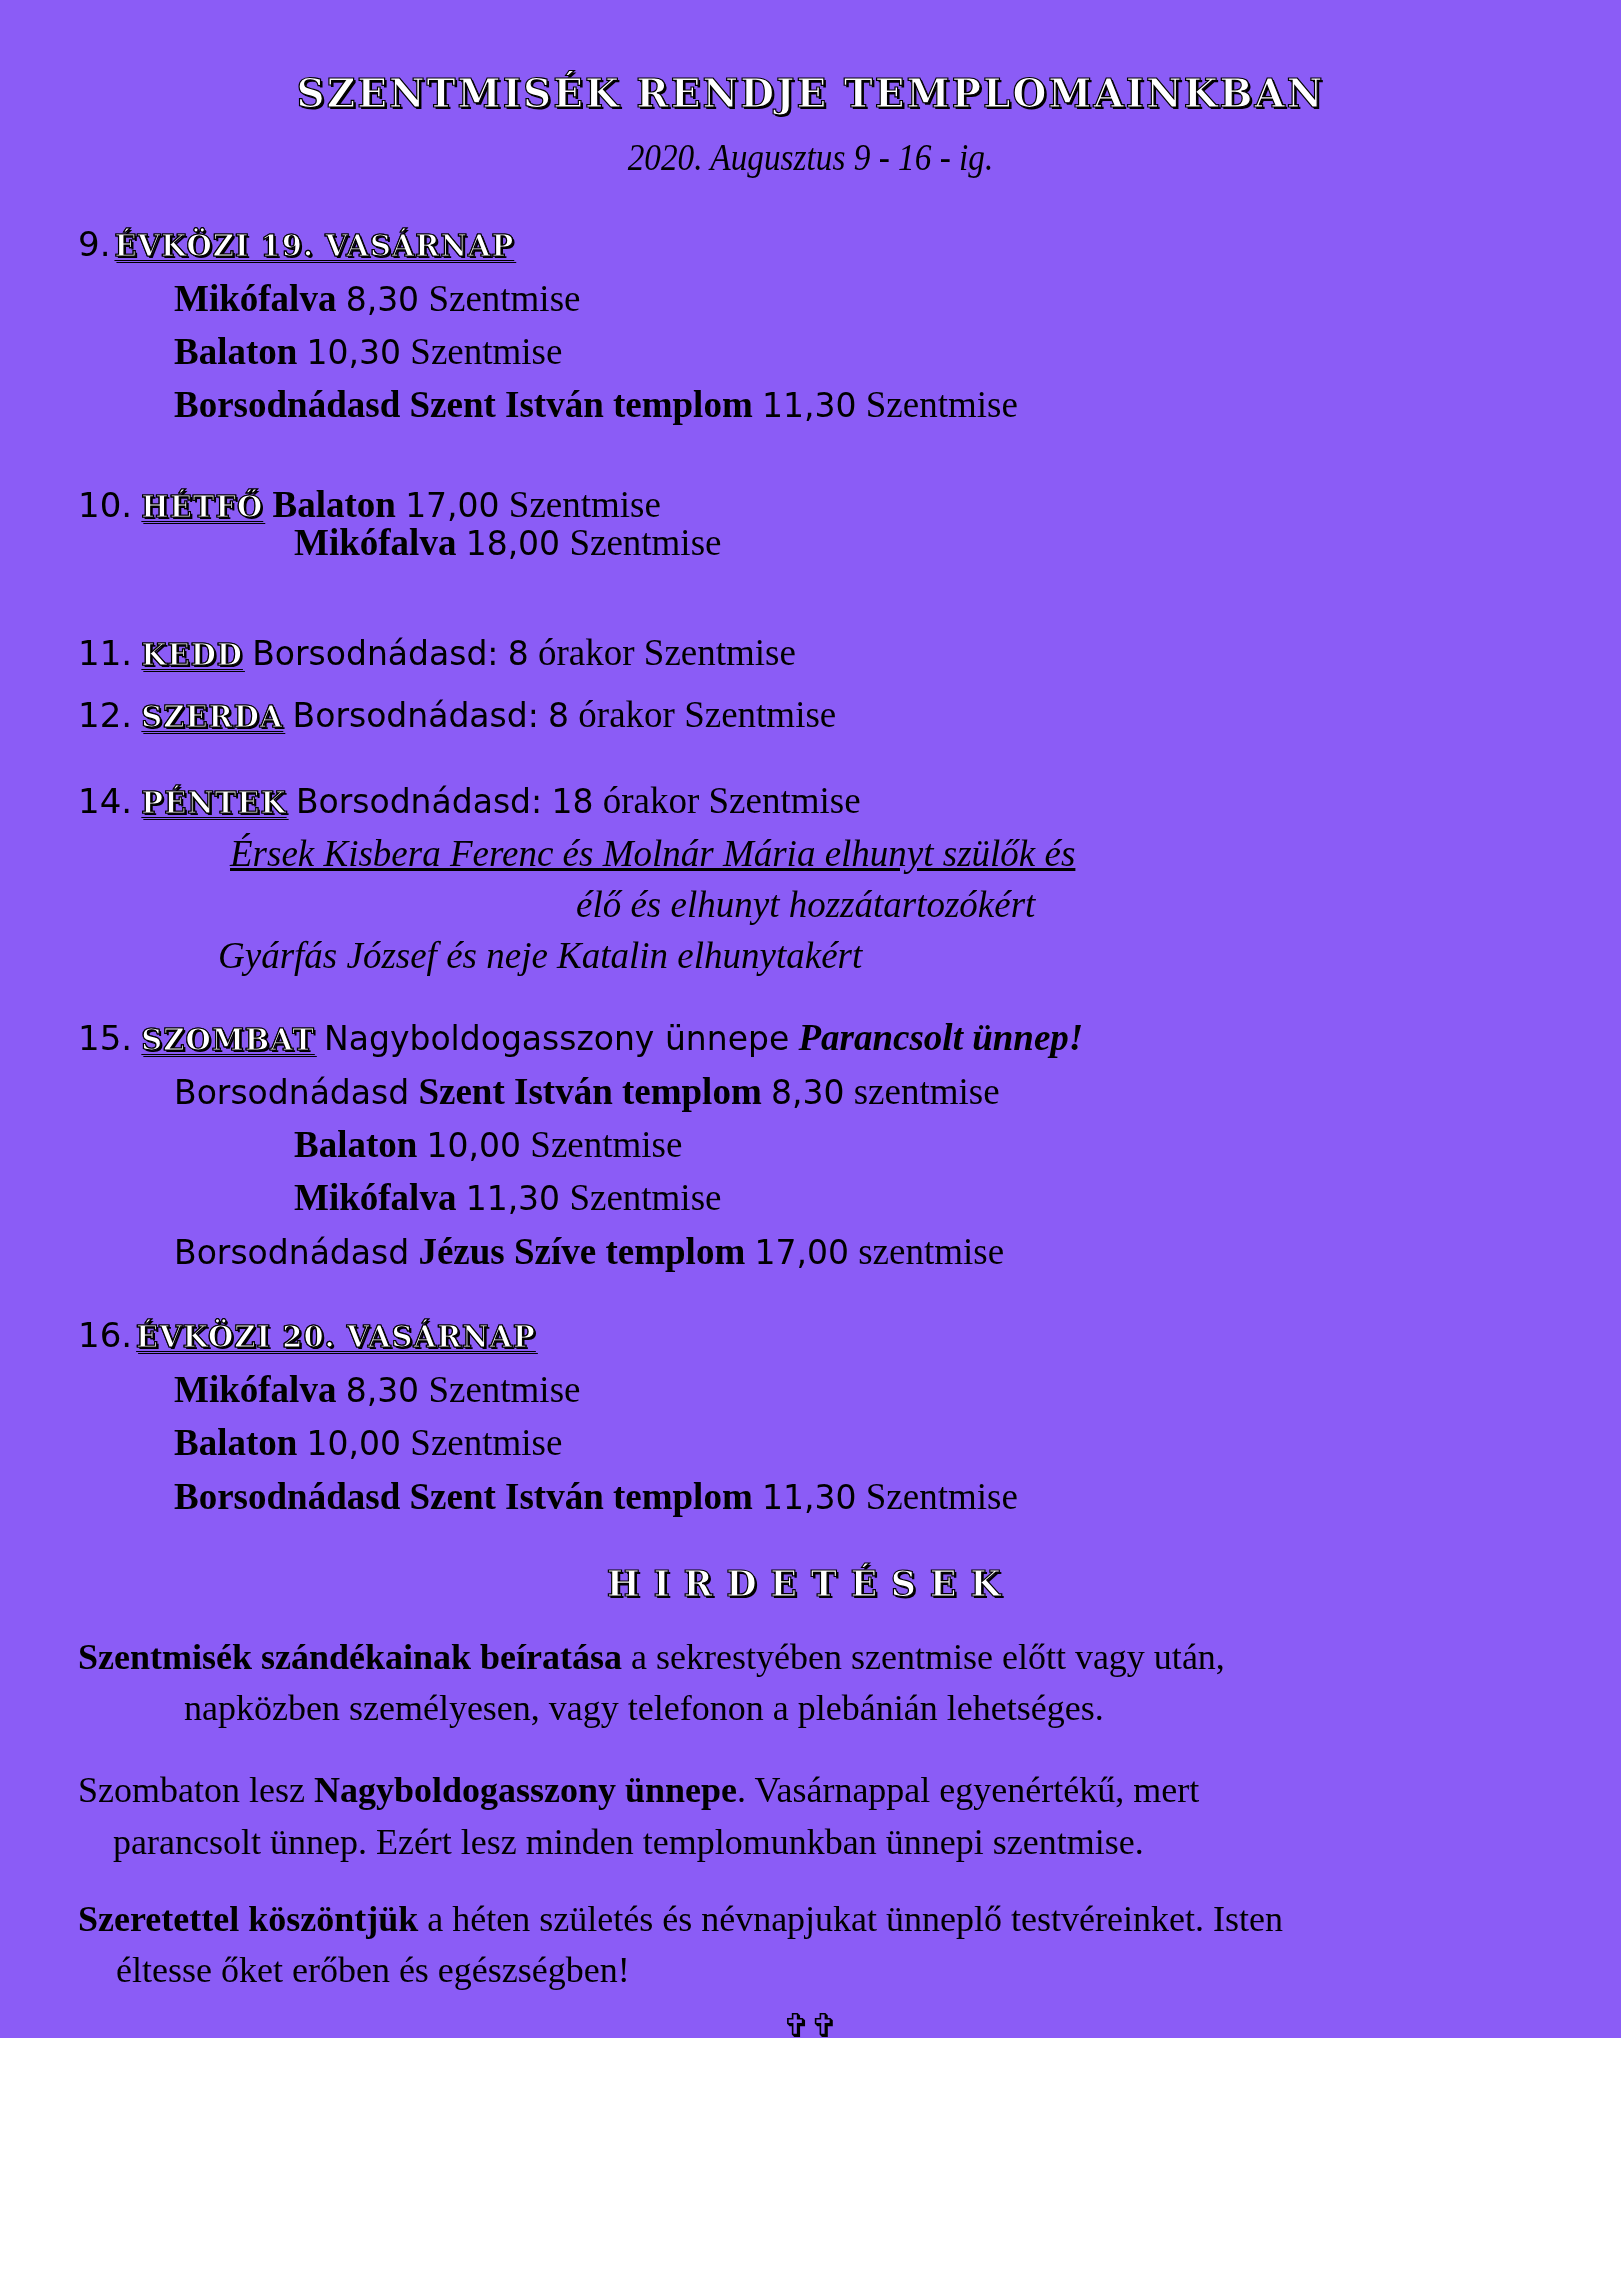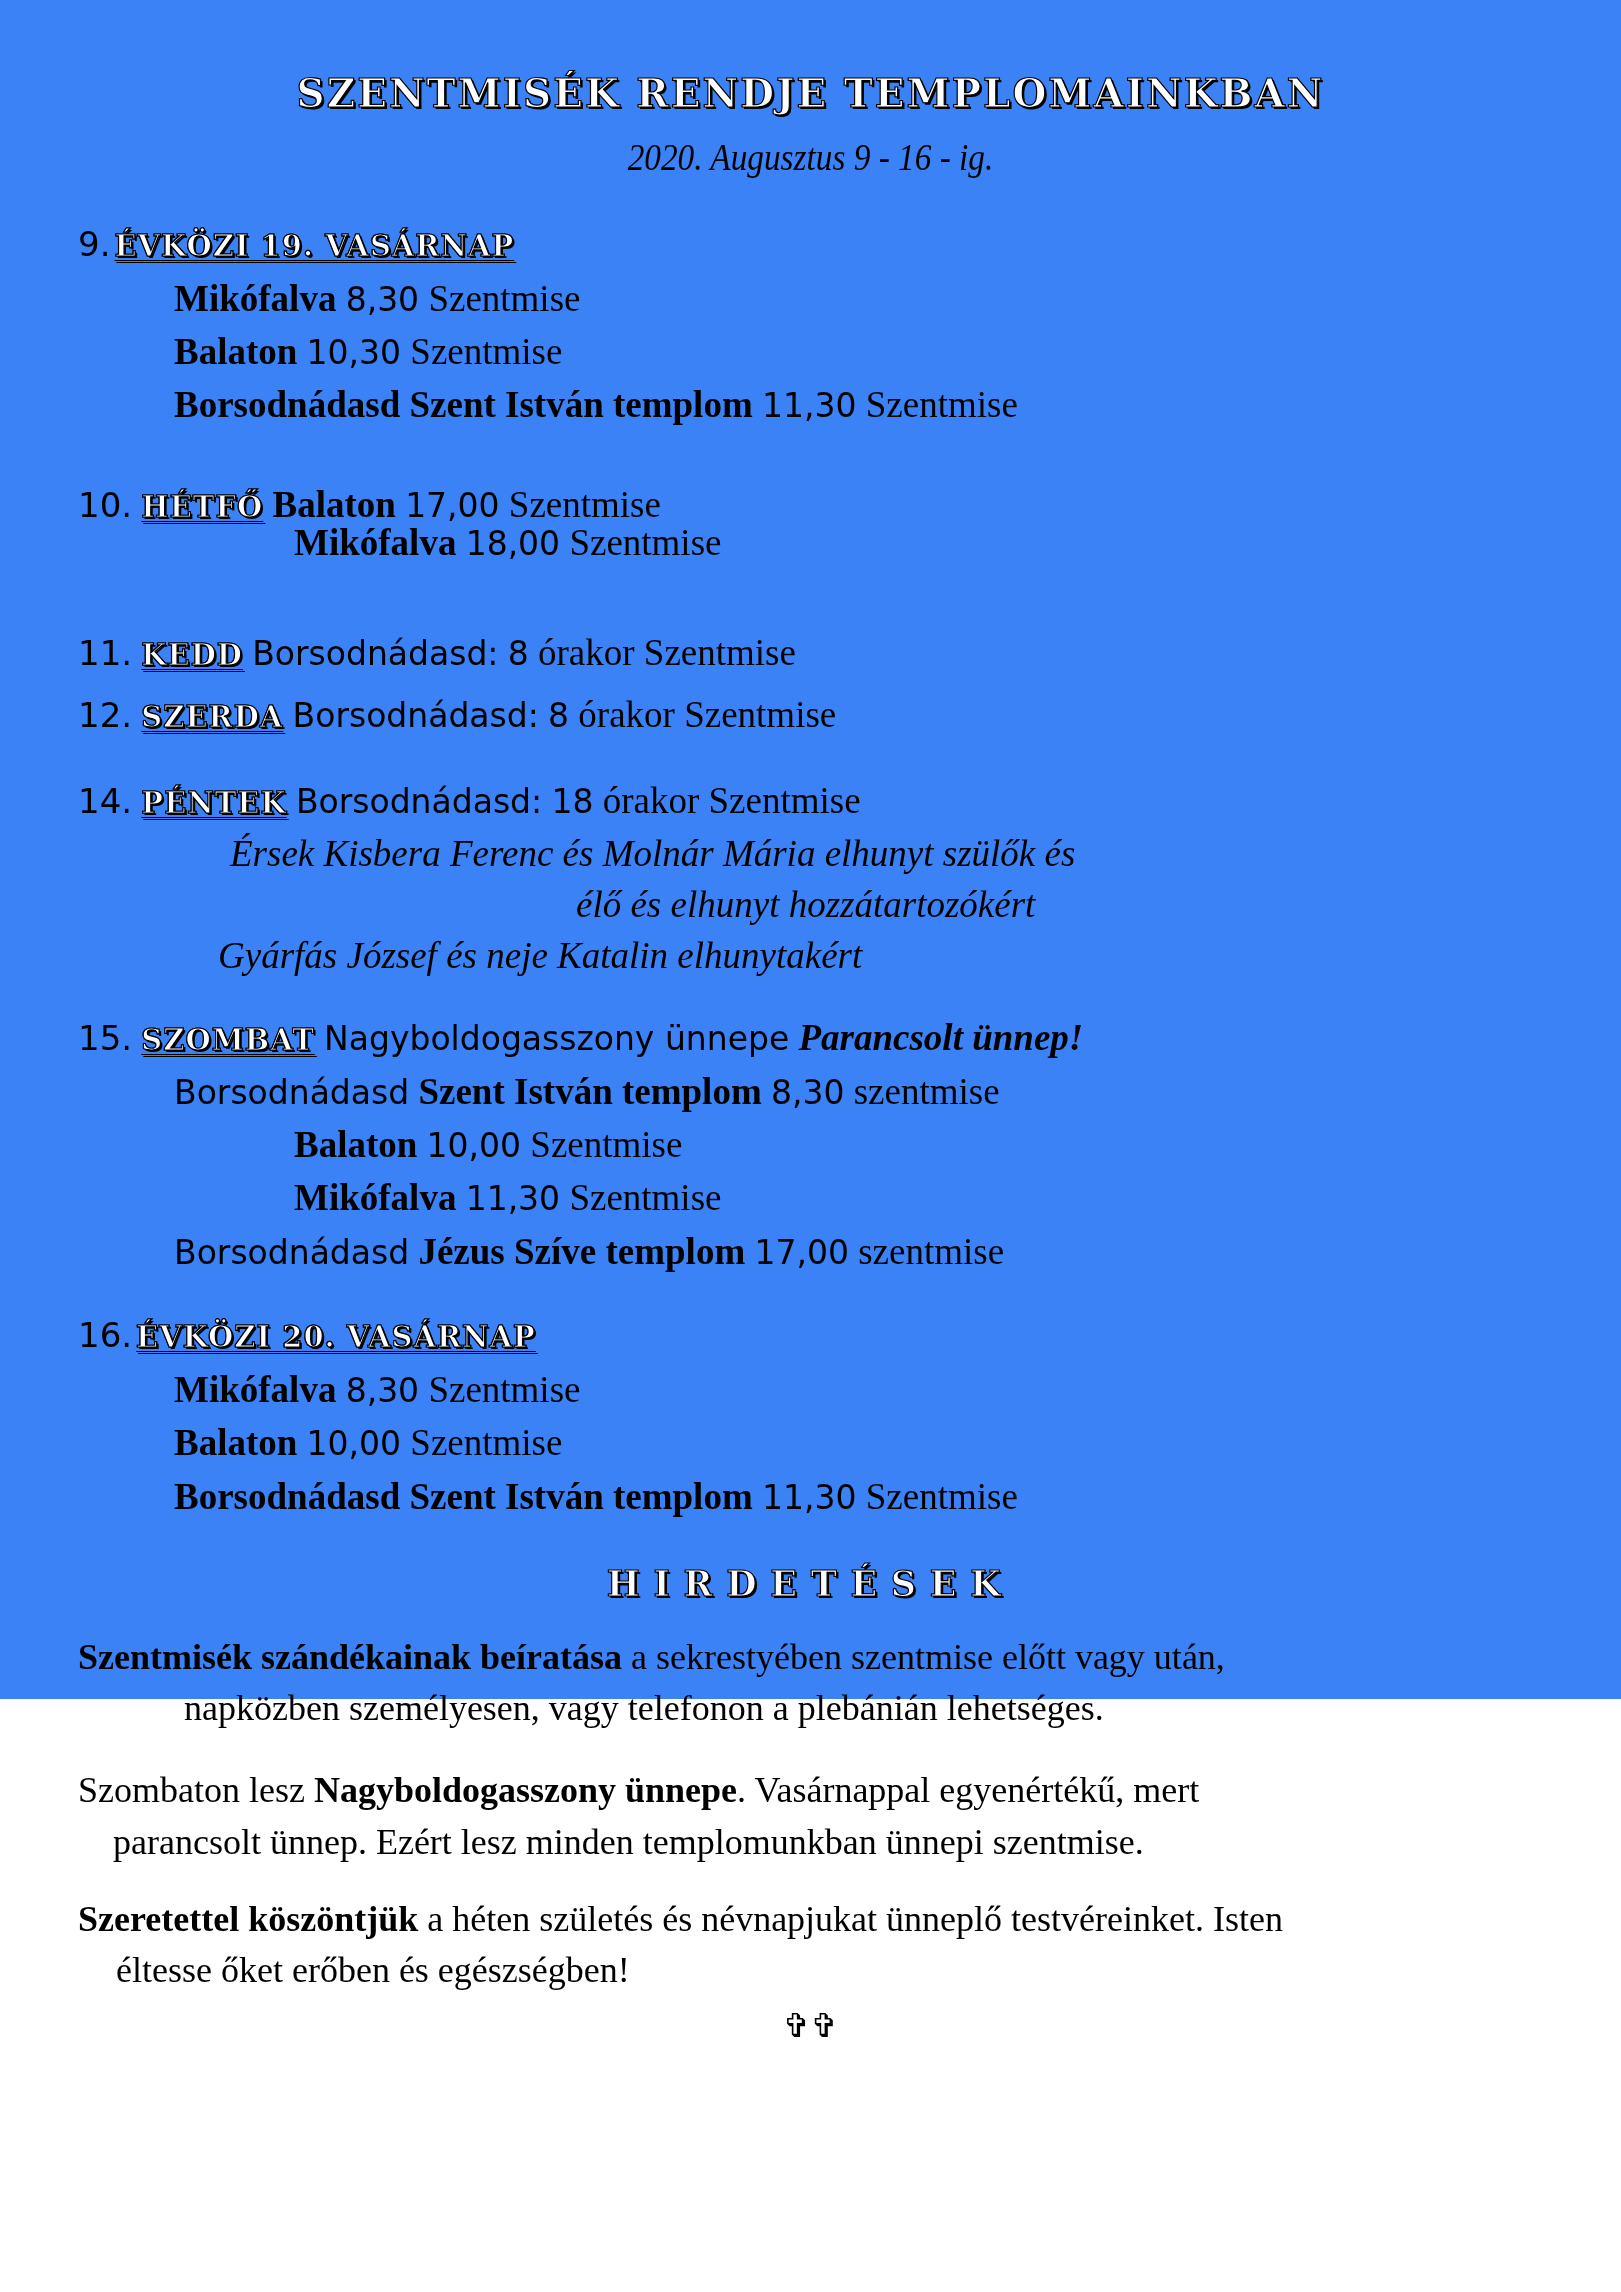--- a/index.html
+++ b/index.html
@@ -1,17 +1,17 @@
 <!DOCTYPE html>
 <html><head>
 <meta charset="utf-8">
 <style>
   html, body { margin: 0; padding: 0; background: #ffffff; }
   body { width: 1621px; height: 2293px; position: relative; overflow: hidden; color: #000; }
-  .page { position: absolute; left: 0; top: 0; width: 1621px; height: 1699px; background: #3b82f6; }
+  .page { position: absolute; left: 0; top: 0; width: 1621px; height: 2038px; background: #8b5cf6; }
   .line { position: absolute; white-space: nowrap; line-height: 1; }
   .fancy {
     font-family: "DejaVu Serif", "Liberation Serif", serif;
     font-weight: bold;
     color: #fff;
     -webkit-text-stroke: 1.2px #000;
     text-shadow: 2px 2px 0 #000;
     text-decoration: underline;
     text-decoration-thickness: 1px;
     text-underline-offset: 3.9px;
@@ -98,21 +98,21 @@
     <span>órakor Szentmise</span>
   </div>
 
   <div class="line entry" style="left:78px; top:782px;">
     <span class="day-num">14.</span>
     <span class="fancy day-name">PÉNTEK</span>
     <span class="sans-loc">Borsodnádasd:</span>
     <span class="time">18</span>
     <span>órakor Szentmise</span>
   </div>
-  <div class="line ital" style="left:230px; top:835px;">Érsek Kisbera Ferenc és Molnár Mária elhunyt szülők és</div>
+  <div class="line ital" style="left:230px; top:835px;text-decoration:underline;">Érsek Kisbera Ferenc és Molnár Mária elhunyt szülők és</div>
   <div class="line ital" style="left:576px; top:886px;">élő és elhunyt hozzátartozókért</div>
   <div class="line ital" style="left:218px; top:937px;">Gyárfás József és neje Katalin elhunytakért</div>
 
   <div class="line entry" style="left:78px; top:1019px;">
     <span class="day-num">15.</span>
     <span class="fancy day-name">SZOMBAT</span>
     <span class="sans-loc">Nagyboldogasszony ünnepe</span>
     <span class="b" style="font-style:italic;">Parancsolt ünnep!</span>
   </div>
   <div class="line entry" style="left:174px; top:1073px;">

